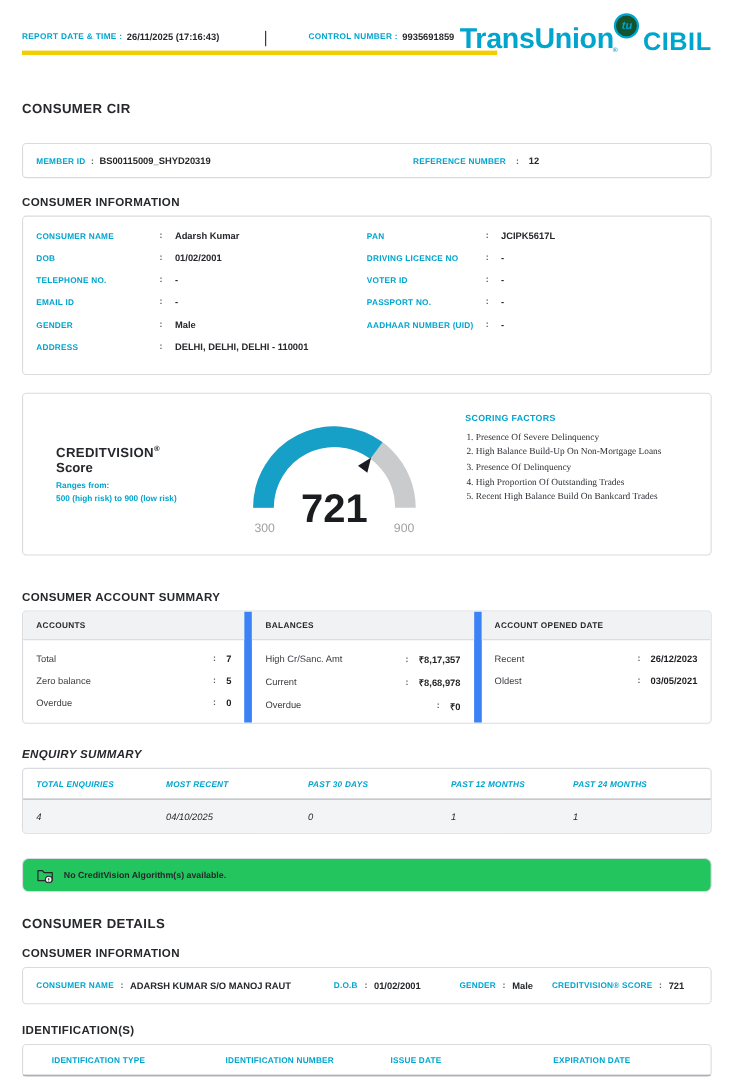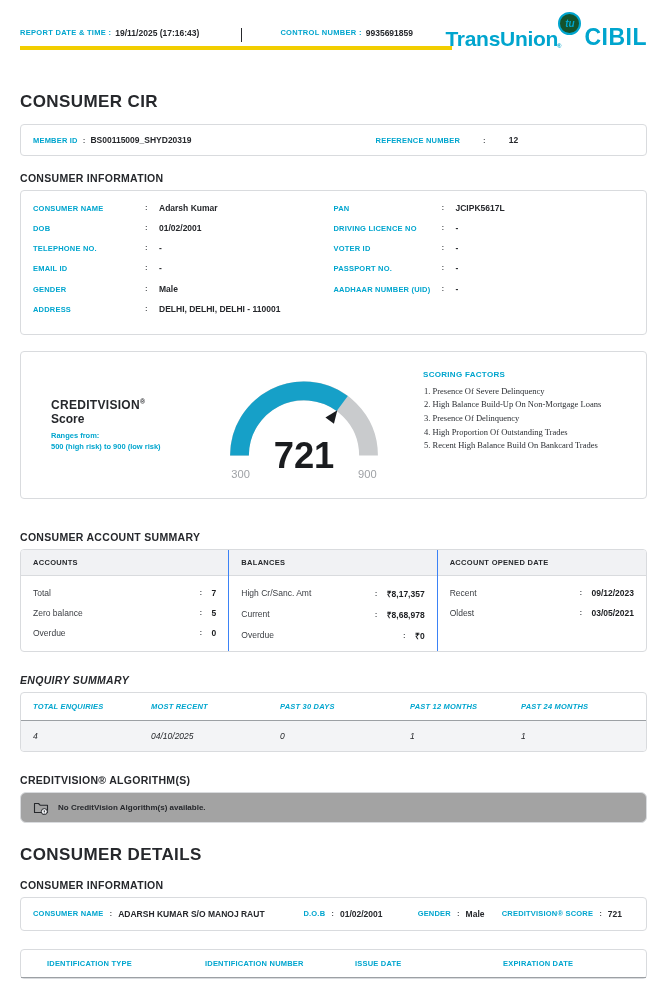--- a/index.html
+++ b/index.html
@@ -13,39 +13,39 @@
   .page { padding:0 20px; }
 
   
   .hdr { position:relative; height:62px; }
   .hdr-meta { position:absolute; top:28px; left:0; display:flex; }
   .meta-label { color:#00A5CE; font-size:7.5px; font-weight:700; letter-spacing:.3px; }
   .meta-value { color:#26282C; font-size:8.5px; font-weight:700; margin-left:4px; }
   .meta-divider { width:1px; height:14px; background:#26282C; margin:0 38px 0 42px; }
   .hdr-rule { position:absolute; top:46px; left:0; width:432px; height:4px; background:#F2CE00; }
   .logo { position:absolute; top:12px; right:0; display:flex; align-items:flex-end; }
-  .logo-tu-text { color:#00A5CE; font-size:21px; font-weight:600; letter-spacing:-0.3px; }
+  .logo-tu-text { color:#00A5CE; font-size:26px; font-weight:600; letter-spacing:-0.3px; }
   .logo-reg { color:#00A5CE; font-size:6px; font-weight:700; align-self:flex-end; margin:0 1px 2px -1px; }
   .logo-badge { width:23px; height:23px; border:2.2px solid #00A5CE; border-radius:50%;
     display:flex; align-items:center; justify-content:center; color:#00A5CE;
     font-size:10px; font-weight:700; font-style:italic; margin:0 3px 16px -4px; background:#14532d; }
   .logo-cibil { color:#00A5CE; font-size:23px; font-weight:700; letter-spacing:.5px; }
 
   
-  .h1 { font-size:17px; font-weight:800; letter-spacing:.4px; color:#26282C; }
+  .h1 { font-size:12px; font-weight:800; letter-spacing:.4px; color:#26282C; }
   .section-heading { font-size:10.5px; font-weight:800; letter-spacing:.3px; color:#26282C; }
   .box { border:1px solid #D9DBDE; border-radius:4px; background:#fff; }
   .lbl { color:#00A5CE; font-size:7.5px; font-weight:700; letter-spacing:.2px; text-transform:uppercase; }
   .val { color:#26282C; font-size:8.5px; font-weight:600; }
   .colon { color:#55585C; font-size:8px; font-weight:600; }
 
   
-  .member-box { margin-top:12px; padding:10px 12px; display:flex; align-items:center; }
+  .member-box { margin-top:24px; padding:10px 12px; display:flex; align-items:center; }
   .member-left { flex:0 0 57%; display:flex; align-items:center; gap:5px; }
-  .member-right { display:flex; align-items:center; gap:15px; }
+  .member-right { display:flex; align-items:center; gap:1px; }
   .member-right .colon { margin:0 8px; }
 
   
   .sec { margin-top:16px; }
   .sec .box { margin-top:6px; }
   .ci-box { display:flex; padding:12px 12px 10px 12px; }
   .ci-col { flex:1; }
   .ci-row { display:grid; grid-template-columns:112px 14px 1fr; margin-bottom:9px; align-items:start; }
   .ci-col.right .ci-row { grid-template-columns:108px 14px 1fr; }
   .ci-row .lbl { line-height:1.35; padding-top:1px; }
@@ -59,39 +59,39 @@
   .cv-range1 { color:#00A5CE; font-size:7.5px; font-weight:700; margin-top:2px; }
   .cv-range2 { color:#00A5CE; font-size:7.5px; font-weight:600; margin-top:2px; }
   .score-gauge-wrap { width:190px; margin:0 24px 0 4px; display:flex; align-items:center; justify-content:center; }
   .score-factors { flex:1; padding-top:4px; }
   .sf-heading { color:#00A5CE; font-size:8px; font-weight:700; letter-spacing:.3px; margin-bottom:6px; }
   .sf-list { list-style-position:inside; margin-left:1px; }
   .sf-list li { font-size:8.5px; font-weight:500; color:#2b2e33; line-height:1.6;font-family:Liberation Serif, serif; }
 
   
   .as-box { display:grid; grid-template-columns:1fr 1fr 1fr; overflow:hidden; }
-  .as-panel { border-right:1px solid #3b82f6; }
+  .as-panel { border-right:7px solid #3b82f6; }
   .as-panel:last-child { border-right:none; }
   .as-head { background:#F1F2F4; border-bottom:1px solid #D9DBDE; padding:8px 12px;
     font-size:7.5px; font-weight:800; letter-spacing:.3px; color:#26282C; }
   .as-body { padding:12px 12px 10px 12px; }
   .as-row { display:grid; grid-template-columns:1fr 12px auto; margin-bottom:10px; align-items:center; }
   .as-row:last-child { margin-bottom:0; }
   .as-row .name { font-size:8.5px; font-weight:500; color:#3a3d42; }
   .as-row .num { font-size:8.5px; font-weight:800; color:#1c1e21; text-align:right; }
 
   
   .enq-head { display:grid; grid-template-columns:118px 129px 130px 111px 1fr; padding:9px 12px;
     border-bottom:1px solid #9CA0A4; }
   .enq-row { display:grid; grid-template-columns:118px 129px 130px 111px 1fr; padding:10px 12px;
     background:#F3F4F6; border-radius:0 0 4px 4px; }
   .enq-row .val { font-weight:500; }
 
   
-  .algo-box { background:#a3a3a3; border:1px solid #D9DBDE; border-radius:6px;
+  .algo-box { background:#22c55e; border:1px solid #D9DBDE; border-radius:6px;
     padding:7px 12px; display:flex; align-items:center; gap:9px; }
   .algo-text { font-size:8px; font-weight:700; color:#26282C; }
 
   
   .h1-details { margin-top:22px; }
   .cd-heading { margin-top:14px; }
   .cd-box { display:grid; grid-template-columns:45% 19% 14% 22%; padding:11px 12px; align-items:center; }
   .cd-pair { display:flex; align-items:center; gap:4px; }
   .cd-pair .colon { margin:0 2px; }
 
@@ -102,21 +102,21 @@
   svg text { font-family:"Liberation Sans", sans-serif; }
 </style>
 </head>
 <body>
 
 <div class="page">
 
   <div class="hdr">
     <div class="hdr-meta">
       <span class="meta-label">REPORT DATE &amp; TIME :</span>
-      <span class="meta-value">19/11/2025 (17:16:43)</span>
+      <span class="meta-value">26/11/2025 (17:16:43)</span>
       <span class="meta-divider"></span>
       <span class="meta-label">CONTROL NUMBER :</span>
       <span class="meta-value">9935691859</span>
     </div>
     <div class="hdr-rule"></div>
     <div class="logo">
       <span class="logo-tu-text">TransUnion</span>
       <span class="logo-reg">®</span>
       <span class="logo-badge">tu</span>
       <span class="logo-cibil">CIBIL</span>
@@ -276,21 +276,21 @@
             <span class="num">₹0</span>
           </div>
         </div>
       </div>
       <div class="as-panel">
         <div class="as-head">ACCOUNT OPENED DATE</div>
         <div class="as-body">
           <div class="as-row">
             <span class="name">Recent</span>
               <span class="colon">:</span>
-            <span class="num">09/12/2023</span>
+            <span class="num">26/12/2023</span>
           </div>
           <div class="as-row">
             <span class="name">Oldest</span>
               <span class="colon">:</span>
             <span class="num">03/05/2021</span>
           </div>
         </div>
       </div>
     </div>
   </div>
@@ -309,21 +309,20 @@
         <span class="val">4</span>
         <span class="val">04/10/2025</span>
         <span class="val">0</span>
         <span class="val">1</span>
         <span class="val">1</span>
       </div>
     </div>
   </div>
 
   <div class="sec" style="margin-top:22px;">
-    <div class="section-heading">CREDITVISION® ALGORITHM(S)</div>
     <div class="algo-box" style="margin-top:6px;">
       <svg width="16" height="15" viewBox="0 0 16 15">
         <path d="M1.5 3.5 h4 l1.6 1.7 h7.4 v7.3 h-13 z" fill="none" stroke="#26282C" stroke-width="1.1" stroke-linejoin="round"></path>
         <circle cx="11.3" cy="11.6" r="3" fill="#F1F2F4" stroke="#26282C" stroke-width="1"></circle>
         <line x1="11.3" y1="10.4" x2="11.3" y2="12" stroke="#26282C" stroke-width="1"></line>
         <circle cx="11.3" cy="13" r="0.55" fill="#26282C"></circle>
       </svg>
       <span class="algo-text">No CreditVision Algorithm(s) available.</span>
     </div>
   </div>
@@ -348,20 +347,21 @@
       <span class="val">Male</span>
     </div>
     <div class="cd-pair">
       <span class="lbl">CREDITVISION® SCORE</span>
         <span class="colon">:</span>
       <span class="val">721</span>
     </div>
   </div>
 
   <div class="sec" style="margin-top:18px;">
+    <div class="section-heading">IDENTIFICATION(S)</div>
     <div class="box">
       <div class="id-head">
         <span></span>
         <span class="lbl">IDENTIFICATION TYPE</span>
         <span class="lbl">IDENTIFICATION NUMBER</span>
         <span class="lbl">ISSUE DATE</span>
         <span class="lbl">EXPIRATION DATE</span>
       </div>
 
     </div>

